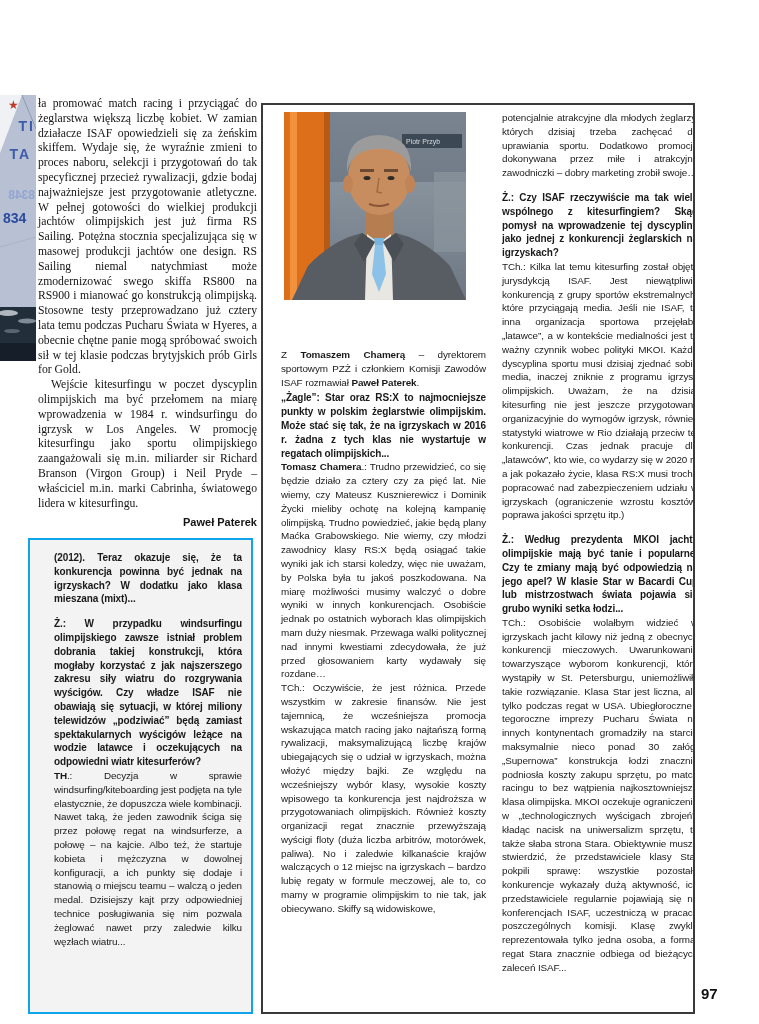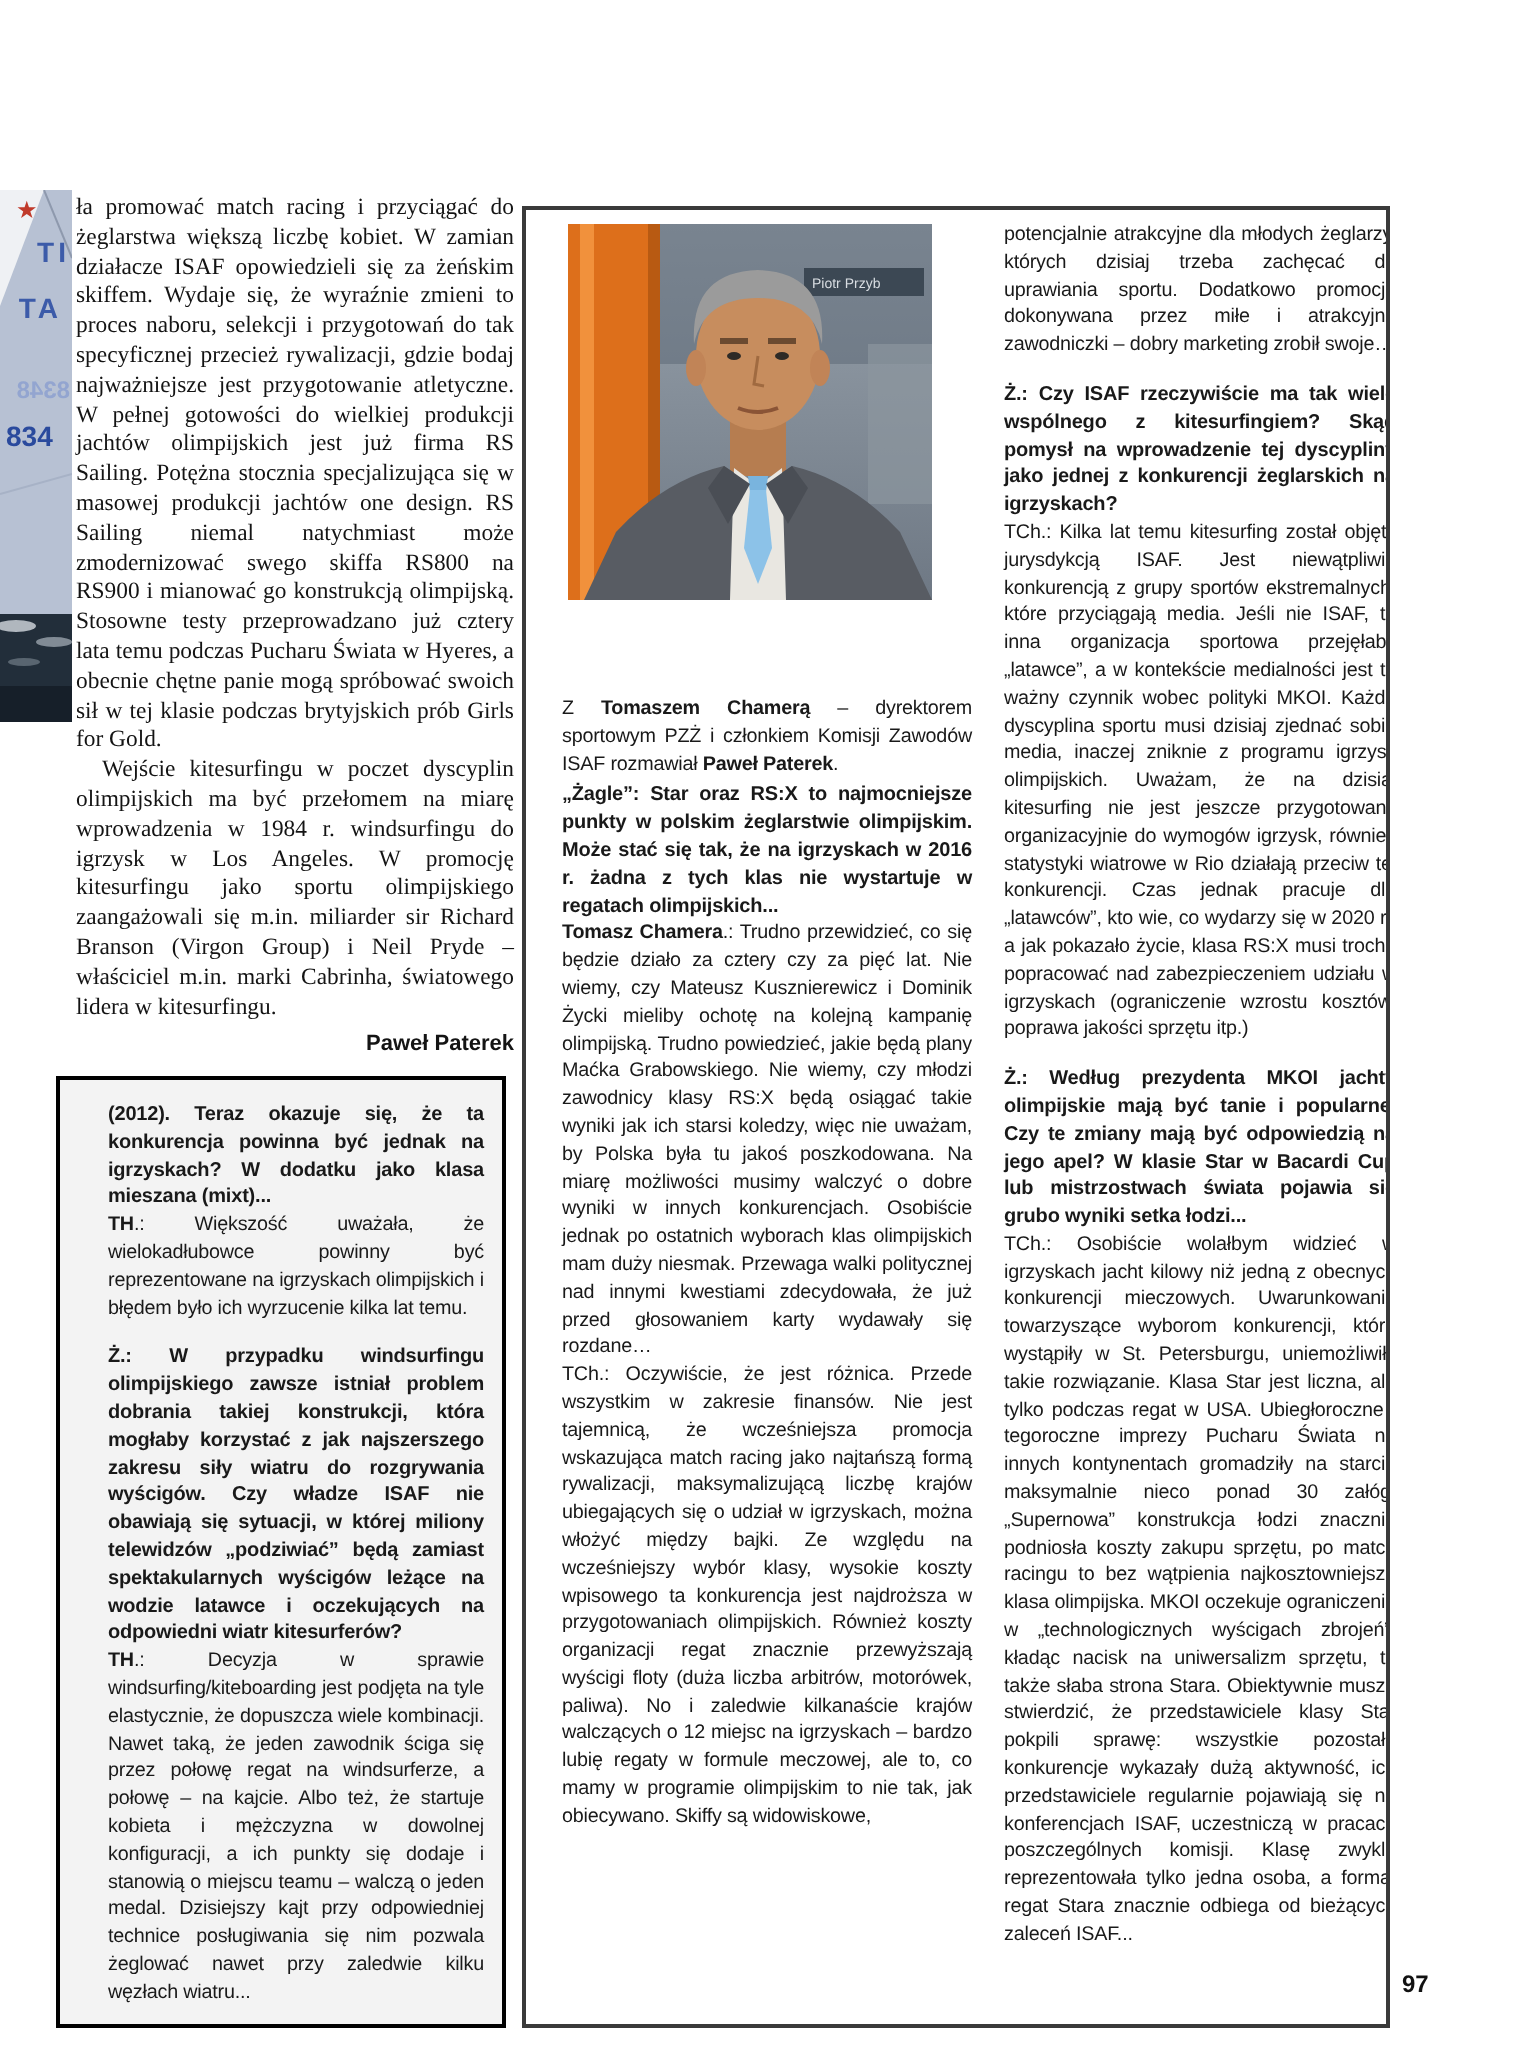--- a/index.html
+++ b/index.html
@@ -18,42 +18,42 @@
   .byline {
     text-align:right; font-family:"Liberation Sans", sans-serif;
     font-weight:700; font-size:11px; margin-top:4px;
   }
   
   .sailstrip { position:absolute; left:0; top:95px; width:36px; height:266px; }
   .sailstrip svg { display:block; width:100%; height:100%; }
   
   .box1 {
     position:absolute; left:28px; top:538px; width:225px; height:476px;
-    border:2px solid #000000; background:#f3f3f3;
+    border:2px solid #0ea5e9; background:#f3f3f3;
     padding:11px 9px 0 24px; overflow:hidden;
   }
   .box2 {
     position:absolute; left:261px; top:103px; width:434px; height:911px;
     border:2px solid #3a3a3a; background:#ffffff; overflow:hidden;
   }
   .sans {
     font-family:"Liberation Sans", sans-serif; font-size:9.9px; line-height:13.8px;
     letter-spacing:-0.1px; text-align:justify; color:#191919;
   }
   .q { font-weight:700; font-size:10px; }
   .spk { font-weight:700; }
   .gap { margin-top:11px; }
   .photo { position:absolute; left:21px; top:7px; width:182px; height:188px; }
   .photo svg { display:block; width:100%; height:100%; }
   .midcol { position:absolute; left:18px; top:201px; width:205px; }
   .rightcol { position:absolute; left:227px; top:6px; width:196px;margin-left:12px; }
   .caption { margin-bottom:2px;margin-top:42px; }
   .pagenum {
     position:absolute; left:701px; top:985px; width:34px;
-    font-family:"Liberation Sans", sans-serif; font-weight:700; font-size:12px; color:#111;
+    font-family:"Liberation Sans", sans-serif; font-weight:700; font-size:15px; color:#111;
   }
 </style>
 </head>
 <body>
 
 <div class="page">
 
   <div class="sailstrip">
     <svg viewBox="0 0 36 266">
       <rect width="36" height="266" fill="#b7c1d3"></rect>
@@ -76,21 +76,20 @@
   </div>
 
   <div class="serif-col">
     <div class="p1">ła promować match racing i przyciągać do żeglarstwa większą liczbę kobiet. W zamian działacze ISAF opowiedzieli się za żeńskim skiffem. Wydaje się, że wyraźnie zmieni to proces naboru, selekcji i przygotowań do tak specyficznej przecież rywalizacji, gdzie bodaj najważniejsze jest przygotowanie atletyczne. W pełnej gotowości do wielkiej produkcji jachtów olimpijskich jest już firma RS Sailing. Potężna stocznia specjalizująca się w masowej produkcji jachtów one design. RS Sailing niemal natychmiast może zmodernizować swego skiffa RS800 na RS900 i mianować go konstrukcją olimpijską. Stosowne testy przeprowadzano już cztery lata temu podczas Pucharu Świata w Hyeres, a obecnie chętne panie mogą spróbować swoich sił w tej klasie podczas brytyjskich prób Girls for Gold.</div>
     <div class="p2">Wejście kitesurfingu w poczet dyscyplin olimpijskich ma być przełomem na miarę wprowadzenia w 1984 r. windsurfingu do igrzysk w Los Angeles. W promocję kitesurfingu jako sportu olimpijskiego zaangażowali się m.in. miliarder sir Richard Branson (Virgon Group) i Neil Pryde – właściciel m.in. marki Cabrinha, światowego lidera w kitesurfingu.</div>
     <div class="byline">Paweł Paterek</div>
   </div>
 
   <div class="box1 sans">
     <div class="q">(2012). Teraz okazuje się, że ta konkurencja powinna być jednak na igrzyskach? W dodatku jako klasa mieszana (mixt)...</div>
-    <div class="a"><span class="spk">TH</span><span>.: Większość uważała, że wielokadłubowce powinny być reprezentowane na igrzyskach olimpijskich i błędem było ich wyrzucenie kilka lat temu.</span></div>
     <div class="q gap">Ż.: W przypadku windsurfingu olimpijskiego zawsze istniał problem dobrania takiej konstrukcji, która mogłaby korzystać z jak najszerszego zakresu siły wiatru do rozgrywania wyścigów. Czy władze ISAF nie obawiają się sytuacji, w której miliony telewidzów „podziwiać” będą zamiast spektakularnych wyścigów leżące na wodzie latawce i oczekujących na odpowiedni wiatr kitesurferów?</div>
     <div class="a"><span class="spk">TH</span><span>.: Decyzja w sprawie windsurfing/kiteboarding jest podjęta na tyle elastycznie, że dopuszcza wiele kombinacji. Nawet taką, że jeden zawodnik ściga się przez połowę regat na windsurferze, a połowę – na kajcie. Albo też, że startuje kobieta i mężczyzna w dowolnej konfiguracji, a ich punkty się dodaje i stanowią o miejscu teamu – walczą o jeden medal. Dzisiejszy kajt przy odpowiedniej technice posługiwania się nim pozwala żeglować nawet przy zaledwie kilku węzłach wiatru...</span></div>
   </div>
 
   <div class="box2">
 
     <div class="photo">
       <svg viewBox="0 0 182 188">
         <defs>
           <linearGradient id="pbg" x1="0" y1="0" x2="0" y2="1">

